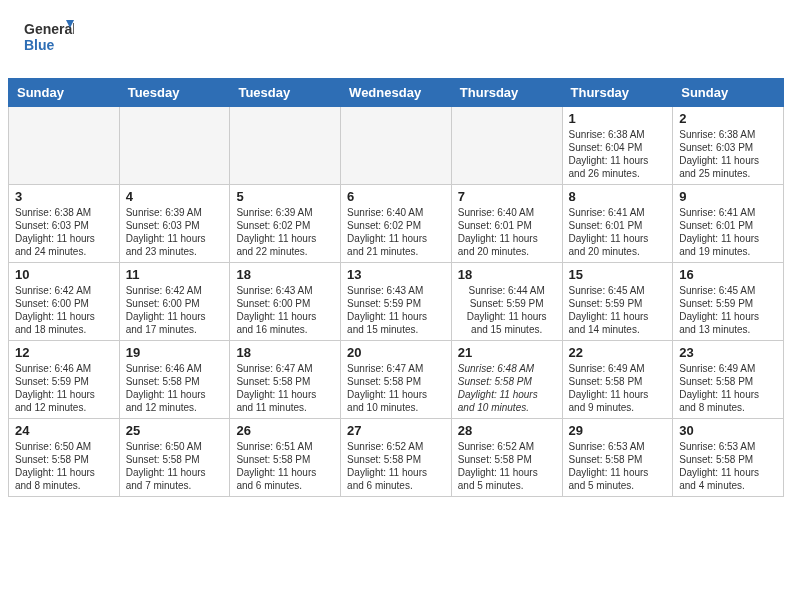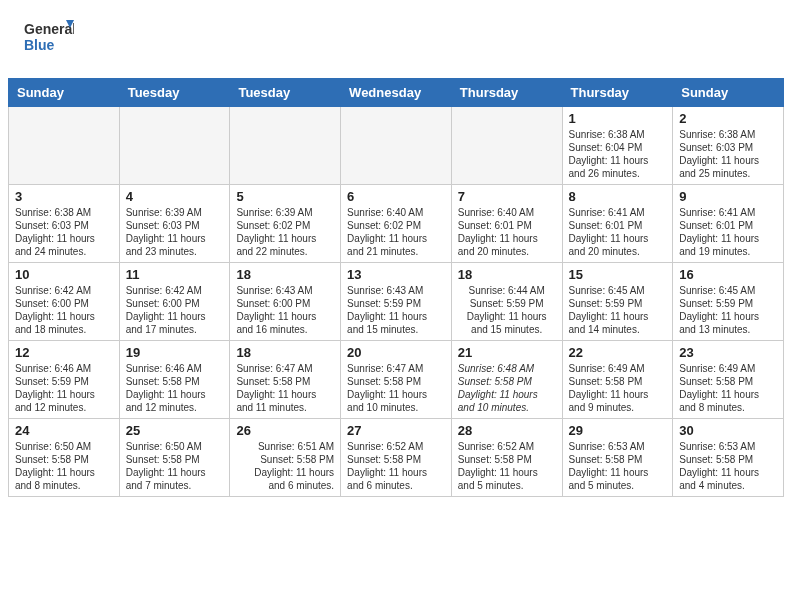--- a/index.html
+++ b/index.html
@@ -265,21 +265,21 @@
 Daylight: 11 hours and 8 minutes.</div>
         </td>
         <td>
           <span class="day-number">25</span>
           <div class="day-info" style="white-space: pre-line;">Sunrise: 6:50 AM
 Sunset: 5:58 PM
 Daylight: 11 hours and 7 minutes.</div>
         </td>
         <td>
           <span class="day-number">26</span>
-          <div class="day-info" style="white-space: pre-line; text-align: right;">Sunrise: 6:51 AM
+          <div class="day-info" style="white-space: pre-line;">Sunrise: 6:51 AM
 Sunset: 5:58 PM
 Daylight: 11 hours and 6 minutes.</div>
         </td>
         <td>
           <span class="day-number">27</span>
           <div class="day-info" style="white-space: pre-line;">Sunrise: 6:52 AM
 Sunset: 5:58 PM
 Daylight: 11 hours and 6 minutes.</div>
         </td>
         <td>

